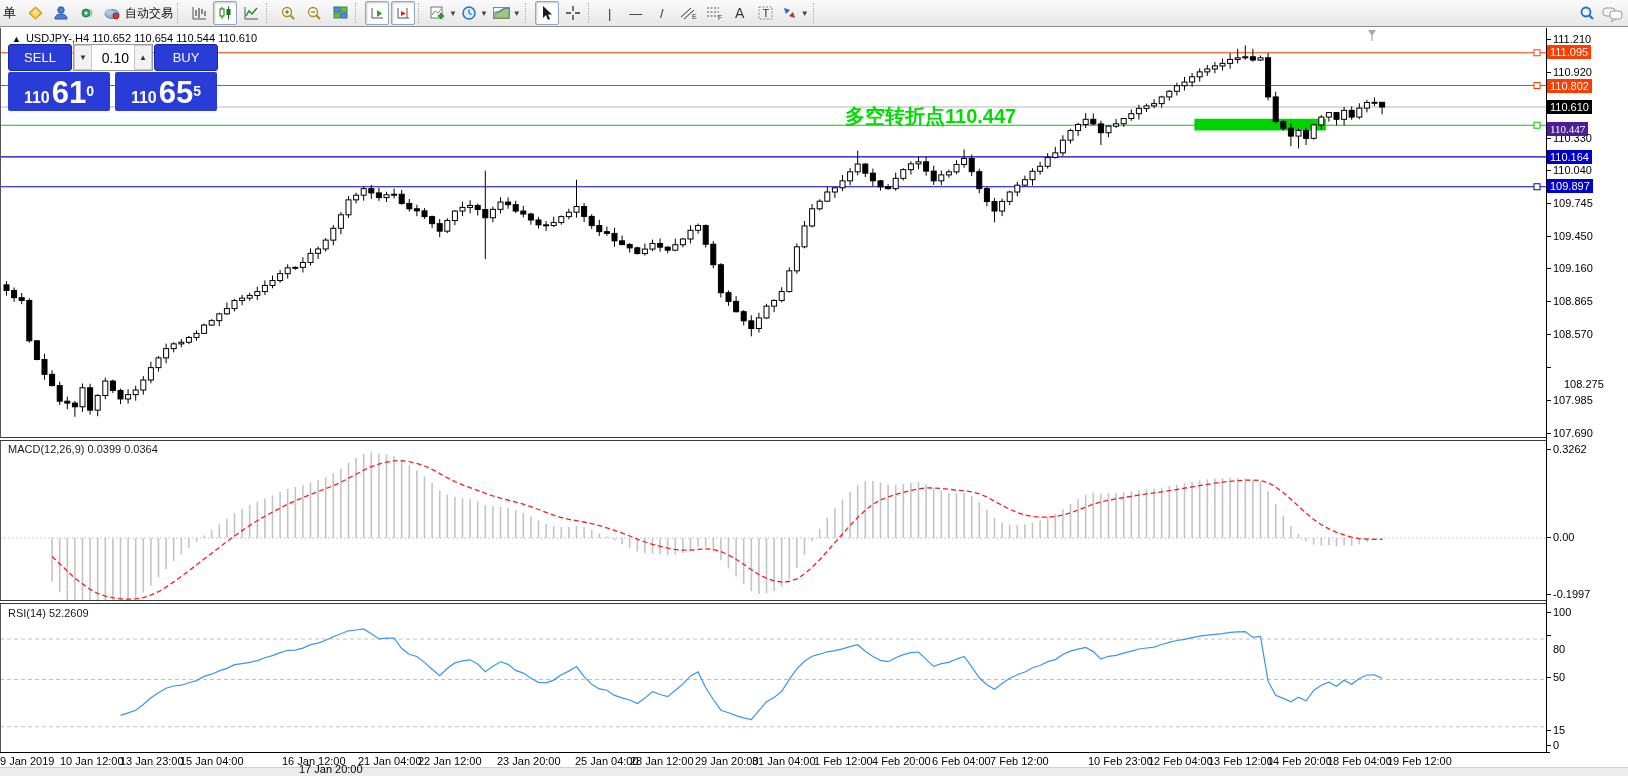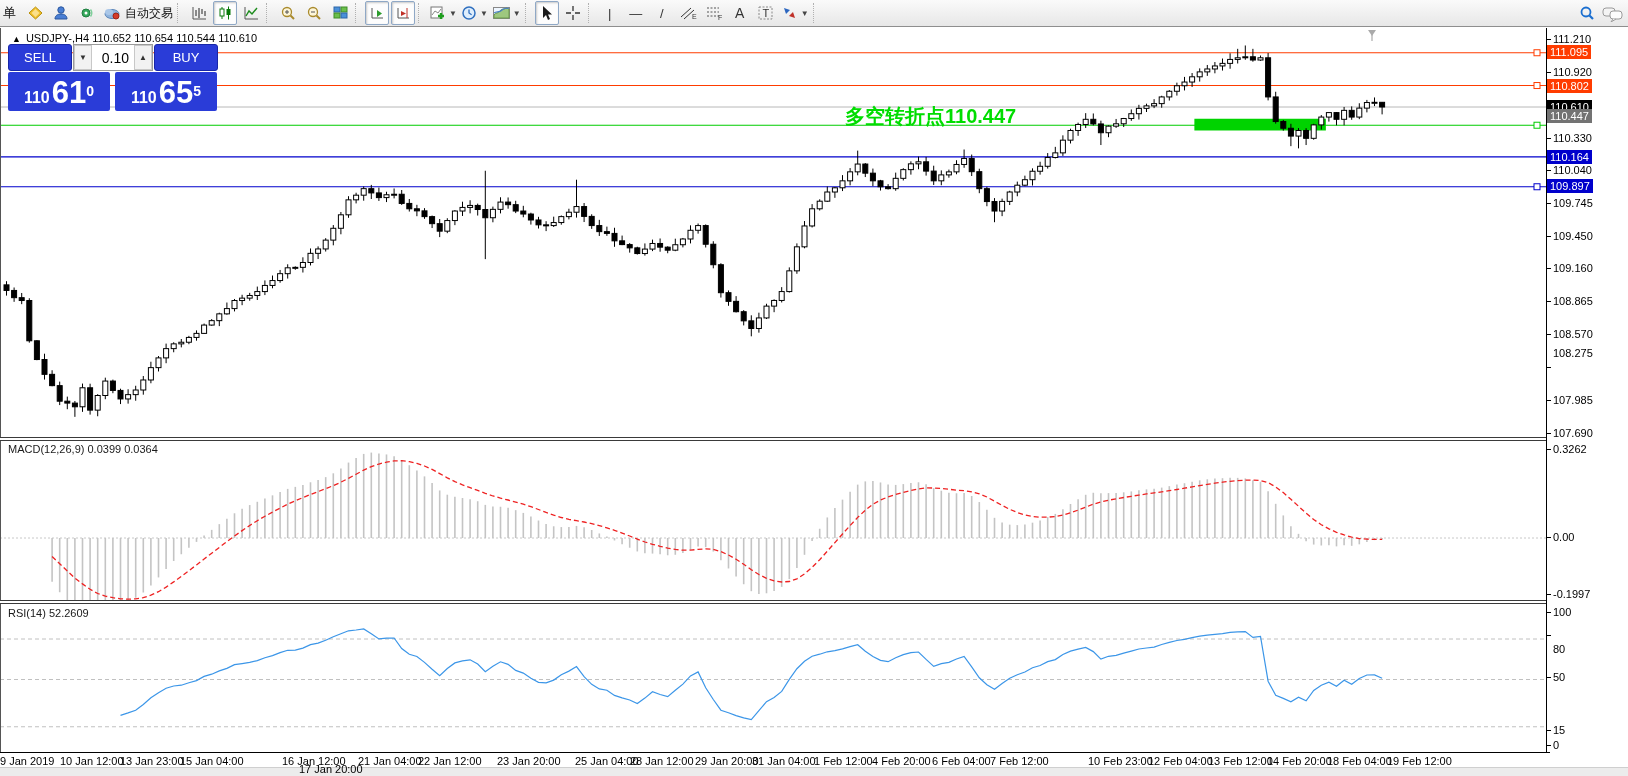--- a/index.html
+++ b/index.html
@@ -847,29 +847,29 @@
       <div class="alabel" style="top:197px;">109.745</div>
       <div class="atick" style="top:236px;"></div>
       <div class="alabel" style="top:230px;">109.450</div>
       <div class="atick" style="top:268px;"></div>
       <div class="alabel" style="top:262px;">109.160</div>
       <div class="atick" style="top:301px;"></div>
       <div class="alabel" style="top:295px;">108.865</div>
       <div class="atick" style="top:334px;"></div>
       <div class="alabel" style="top:328px;">108.570</div>
       <div class="atick" style="top:367px;"></div>
-      <div class="alabel" style="top:347px;">108.275</div>
+      <div class="alabel" style="top:378px;margin-left:11px;">108.275</div>
       <div class="atick" style="top:400px;"></div>
       <div class="alabel" style="top:394px;">107.985</div>
       <div class="atick" style="top:433px;"></div>
       <div class="alabel" style="top:427px;">107.690</div>
       <div class="abadge" style="top:45px;background:#ff3c00;">111.095</div>
       <div class="abadge" style="top:79px;background:#ff3c00;">110.802</div>
       <div class="abadge" style="top:100px;background:#000000;">110.610</div>
-      <div class="abadge" style="top:109px;background:#737373;">110.447</div>
+      <div class="abadge" style="top:122px;background:#4c1d95;font-family:Liberation Serif, serif;">110.447</div>
       <div class="abadge" style="top:150px;background:#0000cc;">110.164</div>
       <div class="abadge" style="top:179px;background:#0000cc;">109.897</div>
       <div class="atick" style="top:449px;"></div>
       <div class="alabel" style="top:443px;">0.3262</div>
       <div class="atick" style="top:537px;"></div>
       <div class="alabel" style="top:531px;">0.00</div>
       <div class="atick" style="top:594px;"></div>
       <div class="alabel" style="top:588px;">-0.1997</div>
       <div class="atick" style="top:612px;"></div>
       <div class="alabel" style="top:606px;">100</div>

